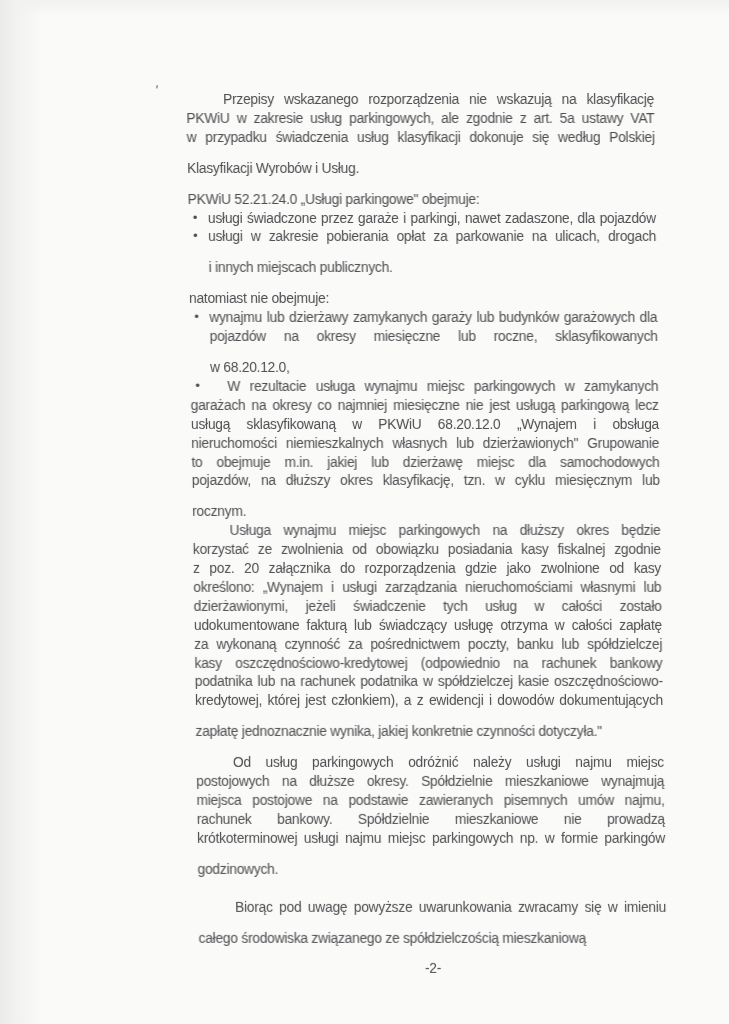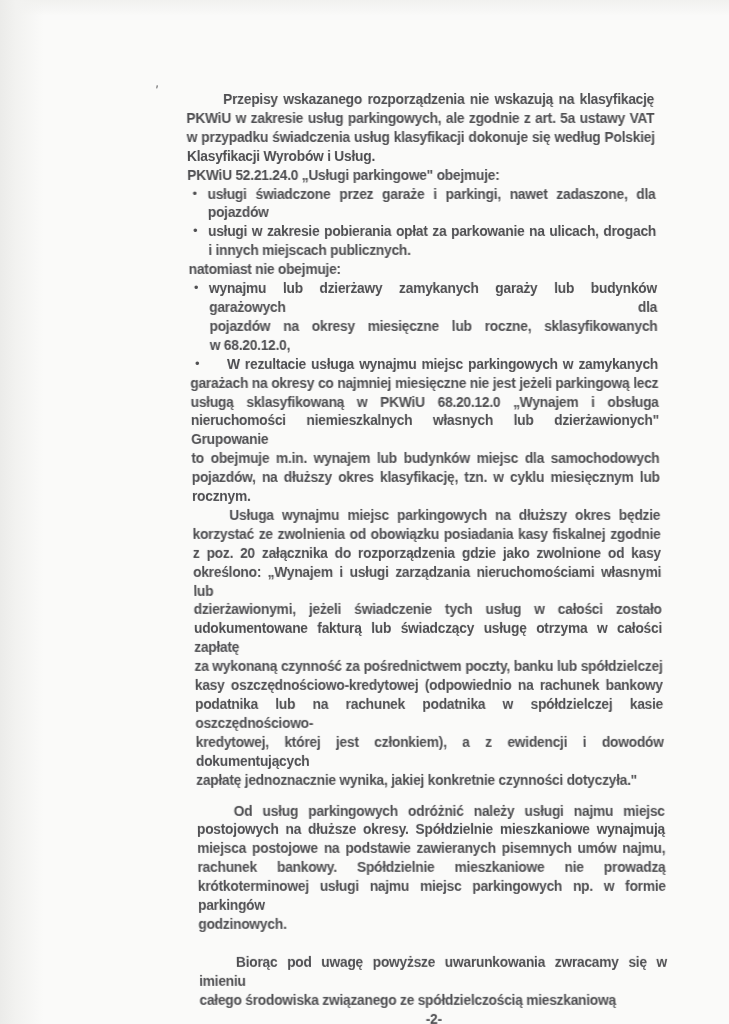--- a/index.html
+++ b/index.html
@@ -33,23 +33,22 @@
     line-height: 18.9px;
     letter-spacing: -0.25px;
     color: #4e4e51;
     filter: blur(0.2px);
   }
   .para { margin: 0; }
   .line {
     text-align: justify;
     text-align-last: justify;
     white-space: normal;
-    font-weight: bold;
   }
-  .line.last { text-align-last: left; }
+  .line.last { text-align-last: left; margin-top: 12px; }
   .line.first { text-indent: 37px; }
   .line.center { text-align: center; text-align-last: center; }
   .bullet { position: relative; padding-left: 20px; }
   .bullet .marker {
     position: absolute;
     left: 5px;
     top: -1px;
     font-size: 13px;
     color: #4e4e51;
   }
@@ -101,24 +100,24 @@
         </div>
       </div>
       <div class="bullet">
         <span class="marker">•</span>
         <div>
         </div>
       </div>
       <div class="para">
         <div>
           <div class="line first">W rezultacie usługa wynajmu miejsc parkingowych w zamykanych</div>
-          <div class="line">garażach na okresy co najmniej miesięczne nie jest jeżeli parkingową lecz</div>
+          <div class="line">garażach na okresy co najmniej miesięczne nie jest usługą parkingową lecz</div>
           <div class="line">usługą sklasyfikowaną w PKWiU 68.20.12.0 „Wynajem i obsługa</div>
           <div class="line">nieruchomości niemieszkalnych własnych lub dzierżawionych" Grupowanie</div>
-          <div class="line">to obejmuje m.in. wynajem lub budynków miejsc dla samochodowych</div>
+          <div class="line">to obejmuje m.in. jakiej lub dzierżawę miejsc dla samochodowych</div>
           <div class="line">pojazdów, na dłuższy okres klasyfikację, tzn. w cyklu miesięcznym lub</div>
           <div class="line last">rocznym.</div>
         </div>
       </div>
       <div class="para">
         <div>
           <div class="line first">Usługa wynajmu miejsc parkingowych na dłuższy okres będzie</div>
           <div class="line">korzystać ze zwolnienia od obowiązku posiadania kasy fiskalnej zgodnie</div>
           <div class="line">z poz. 20 załącznika do rozporządzenia gdzie jako zwolnione od kasy</div>
           <div class="line">określono: „Wynajem i usługi zarządzania nieruchomościami własnymi lub</div>

